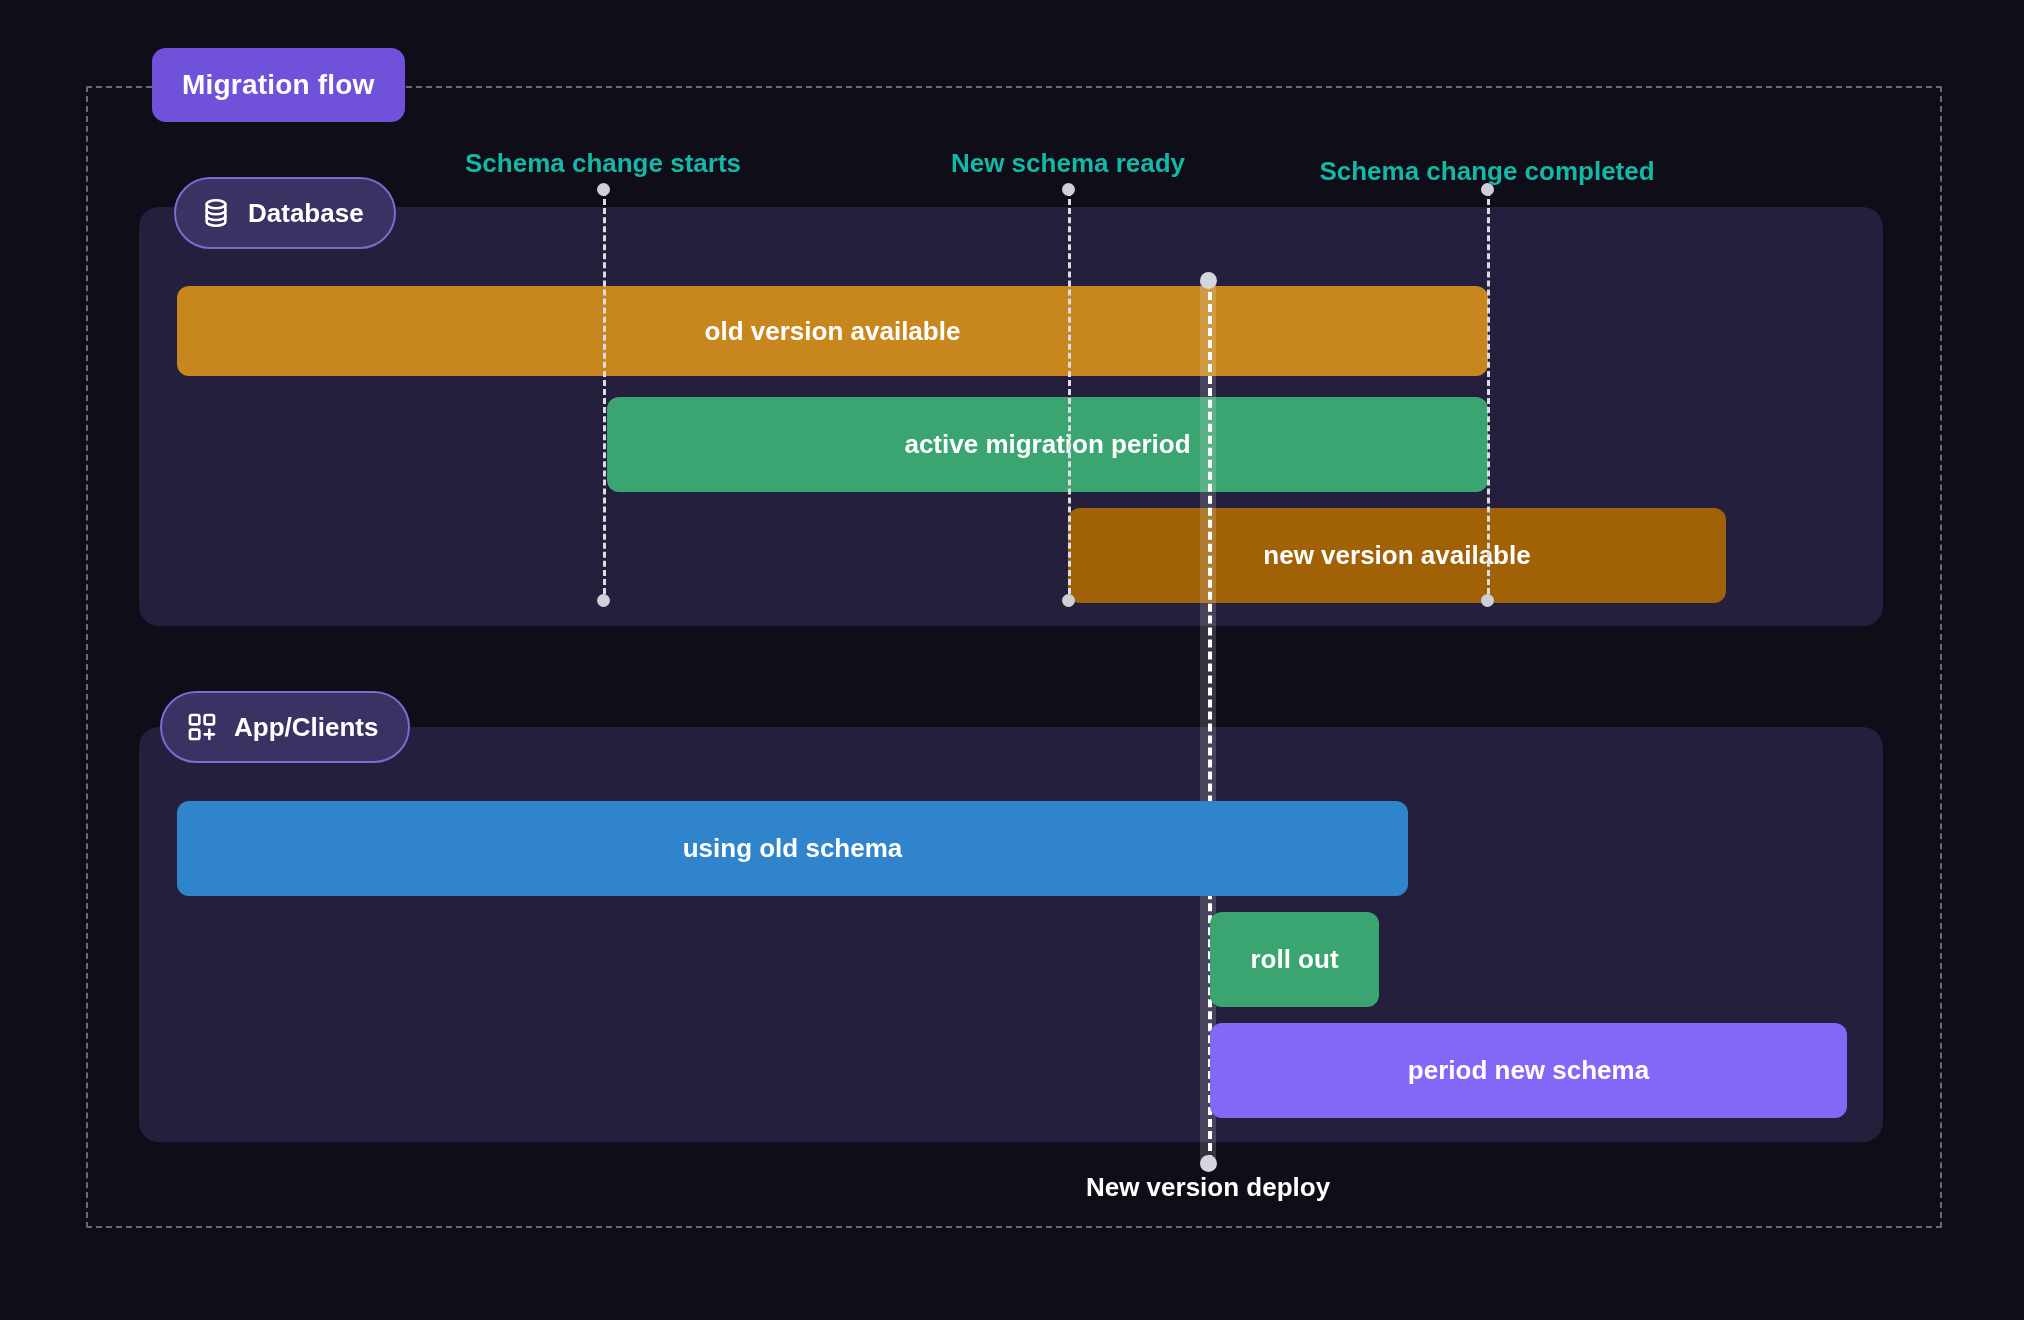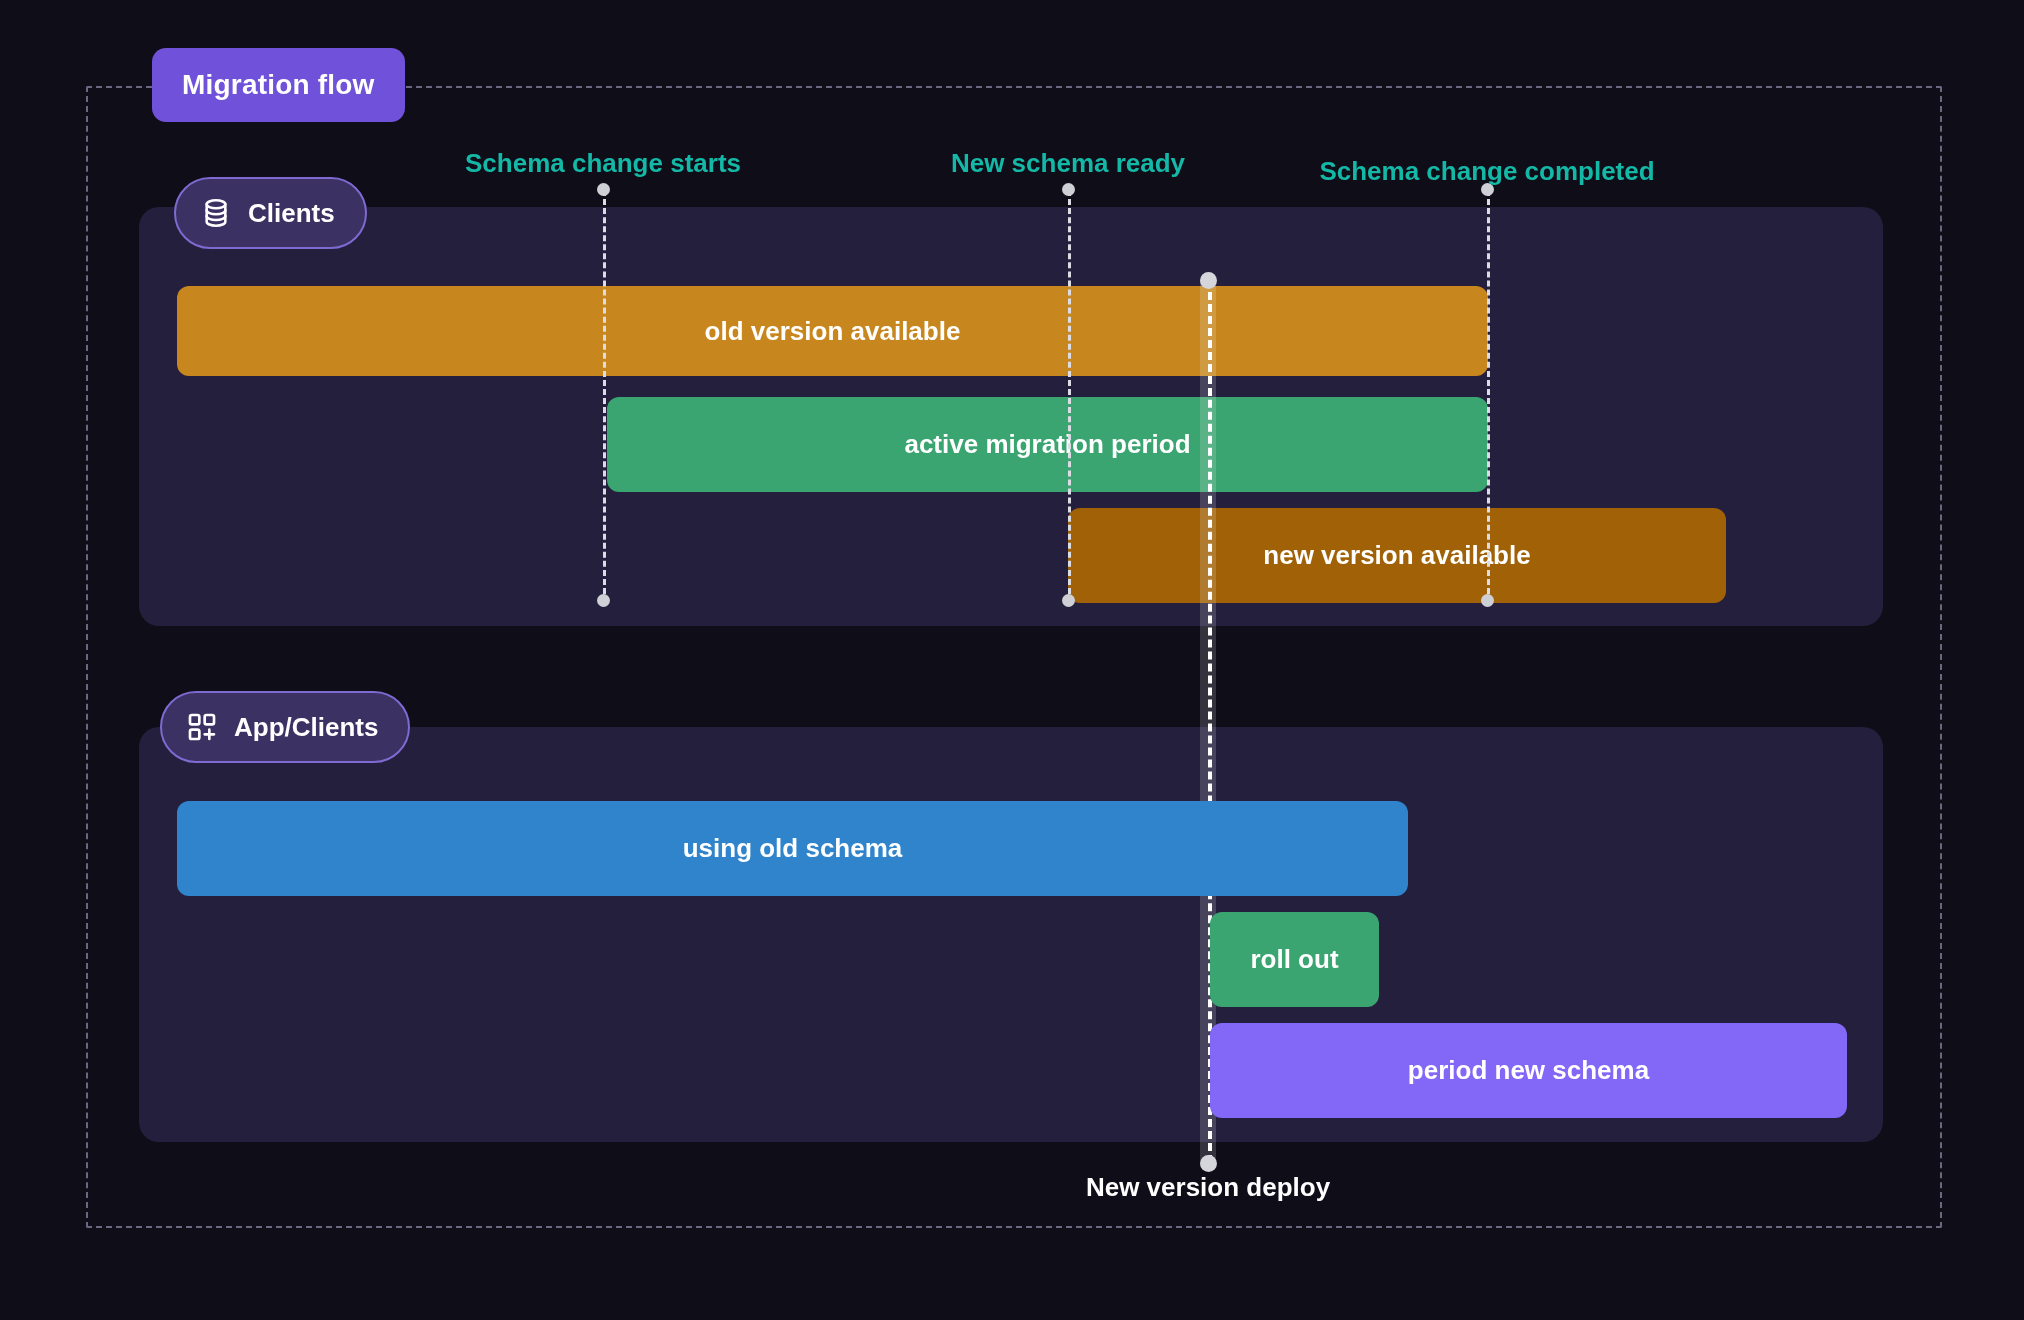--- a/index.html
+++ b/index.html
@@ -170,21 +170,21 @@
 
   <div class="lane-pill db">
     <span>
       <svg width="32" height="32" viewBox="0 0 24 24" fill="none" stroke="#ffffff" stroke-width="1.9" stroke-linecap="round" stroke-linejoin="round">
         <ellipse cx="12" cy="5.5" rx="7" ry="3"></ellipse>
         <path d="M5 5.5v13c0 1.66 3.13 3 7 3s7-1.34 7-3v-13"></path>
         <path d="M5 10c0 1.66 3.13 3 7 3s7-1.34 7-3"></path>
         <path d="M5 14.3c0 1.66 3.13 3 7 3s7-1.34 7-3"></path>
       </svg>
     </span>
-    <span>Clients</span>
+    <span>Database</span>
   </div>
 
   <div class="lane-pill app">
     <span>
       <svg width="32" height="32" viewBox="0 0 24 24" fill="none" stroke="#ffffff" stroke-width="2" stroke-linecap="round" stroke-linejoin="round">
         <rect x="3" y="3" width="7" height="7" rx="1.4"></rect>
         <rect x="14" y="3" width="7" height="7" rx="1.4"></rect>
         <rect x="3" y="14" width="7" height="7" rx="1.4"></rect>
         <path d="M17.5 14v7M14 17.5h7"></path>
       </svg>

